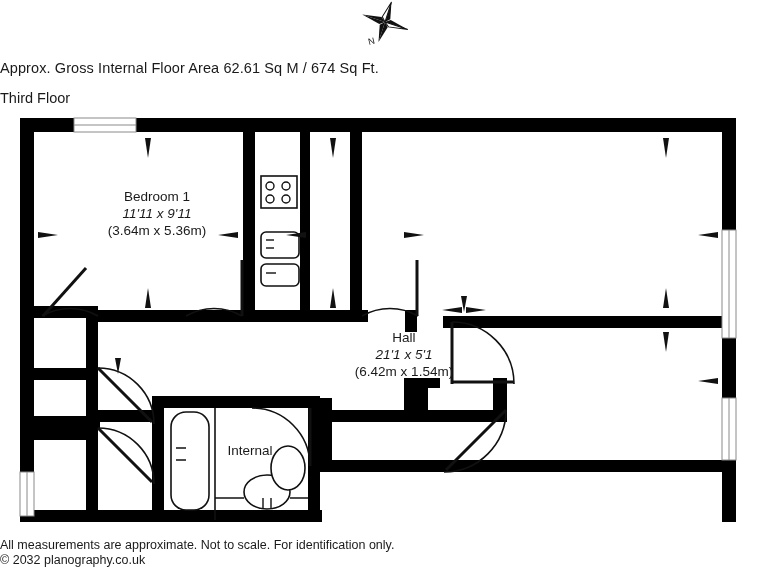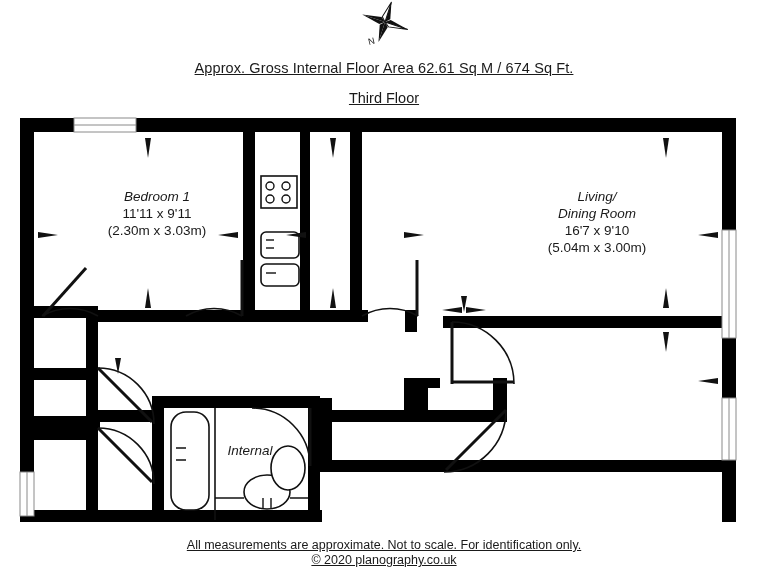--- a/index.html
+++ b/index.html
@@ -3,36 +3,36 @@
 <meta charset="utf-8">
 <style>
   html,body{margin:0;padding:0;background:#ffffff;}
   body{
     width:768px;height:576px;overflow:hidden;
     font-family:"Liberation Sans","DejaVu Sans",sans-serif;
     color:#1a1a1a;
     position:relative;
   }
   #stage{position:absolute;inset:0;width:768px;height:576px;}
-  .txt{position:absolute;text-align:center;white-space:nowrap;text-decoration:underline;}
+  .txt{position:absolute;white-space:nowrap;}
   #compass{position:absolute;left:352px;top:0px;width:70px;height:50px;}
   #area-line{
     left:0;top:60px;width:768px;font-size:14.5px;letter-spacing:0.1px;
   }
   #floor-line{
     left:0;top:90px;width:768px;font-size:14.5px;
   }
   #footer1{left:0;top:538px;width:768px;font-size:12.5px;}
   #footer2{left:0;top:553px;width:768px;font-size:12.5px;}
   .roomlabel{
     position:absolute;text-align:center;white-space:nowrap;
     font-size:13.5px;line-height:17px;
   }
-  .roomlabel .nm{display:block;font-style:italic;}
-  .roomlabel .d1{display:block;}
+  .roomlabel .nm{display:block;}
+  .roomlabel .d1{display:block;font-style:italic;}
   .roomlabel .d2{display:block;}
   svg{display:block;}
 </style>
 </head>
 <body>
 
 <div id="stage">
 
   <div id="compass">
     <svg width="70" height="50" viewBox="0 0 70 50">
@@ -220,33 +220,32 @@
       <polygon points="461,186 467,186 464,202"></polygon>
       <polygon points="466,197 466,203 486,200"></polygon>
       <polygon points="462,197 462,203 442,200"></polygon>
       <polygon points="115,248 121,248 118,264"></polygon>
     </g>
   </svg>
 
   <div class="roomlabel" style="left:157px;top:188px;transform:translateX(-50%);">
     <span class="nm">Bedroom 1</span>
     <span class="d1">11'11 x 9'11</span>
-    <span class="d2">(2.30m x 3.03m)</span>
-  </div>
-
-
-  <div class="roomlabel" style="left:597px;top:188px;transform:translateX(-50%);">
-    <span class="nm">Living/</span>
-    <span class="nm">Dining Room</span>
-    <span class="d1">16'7 x 9'10</span>
-    <span class="d2">(5.04m x 3.00m)</span>
-  </div>
-
+    <span class="d2">(3.64m x 5.36m)</span>
+  </div>
+
+
+
+  <div class="roomlabel" style="left:404px;top:329px;transform:translateX(-50%);">
+    <span class="nm">Hall</span>
+    <span class="d1">21'1 x 5'1</span>
+    <span class="d2">(6.42m x 1.54m)</span>
+  </div>
 
 
   <div class="roomlabel" style="left:250px;top:442px;transform:translateX(-50%);">
     <span class="nm">Internal</span>
   </div>
 
   <div class="txt" id="footer1">All measurements are approximate. Not to scale. For identification only.</div>
-  <div class="txt" id="footer2">© 2020 planography.co.uk</div>
+  <div class="txt" id="footer2">© 2032 planography.co.uk</div>
 
 </div>
 
 </body></html>

